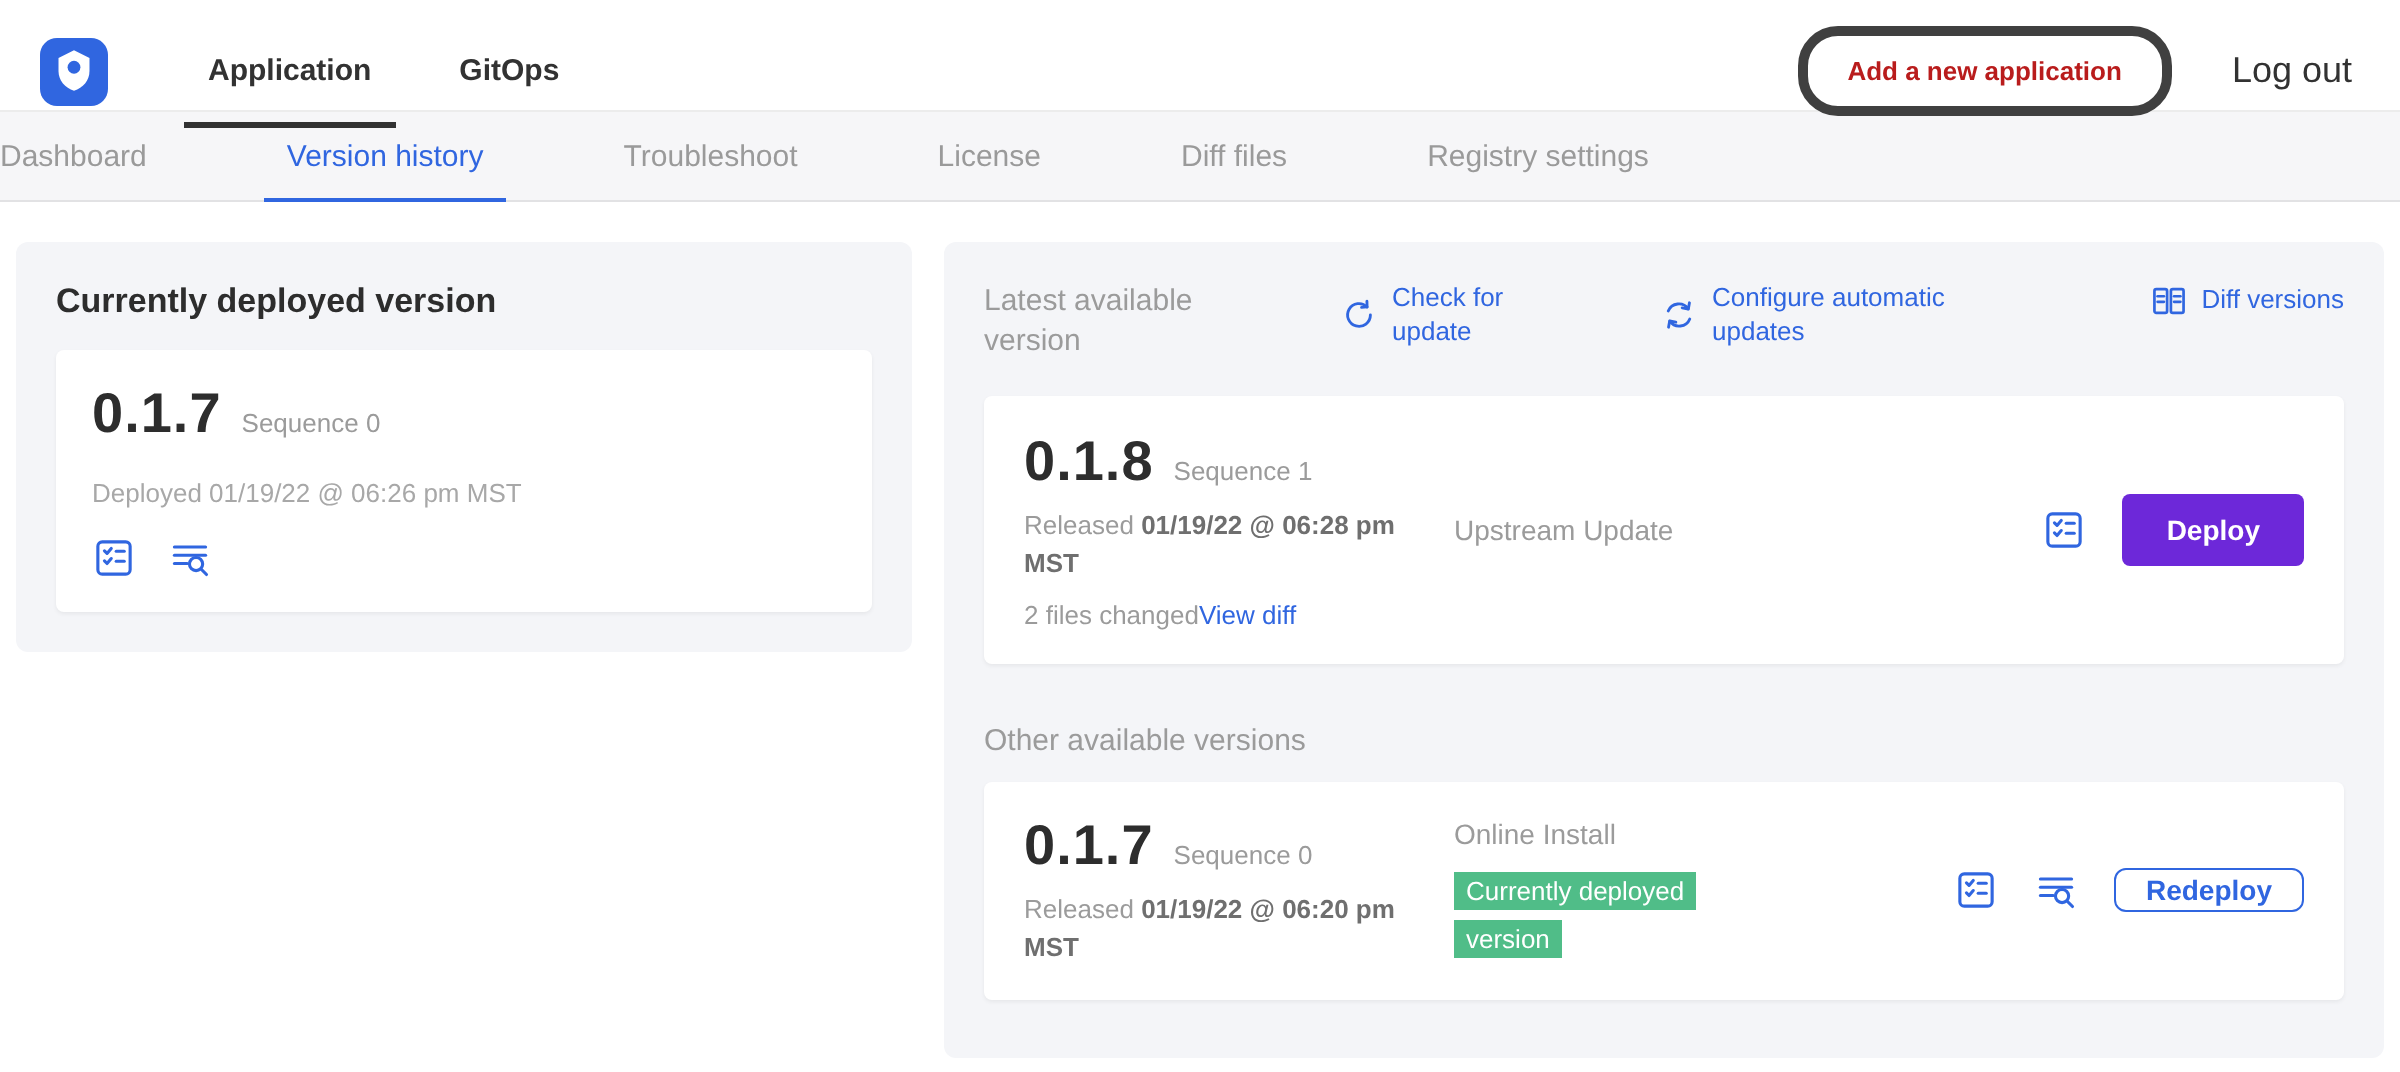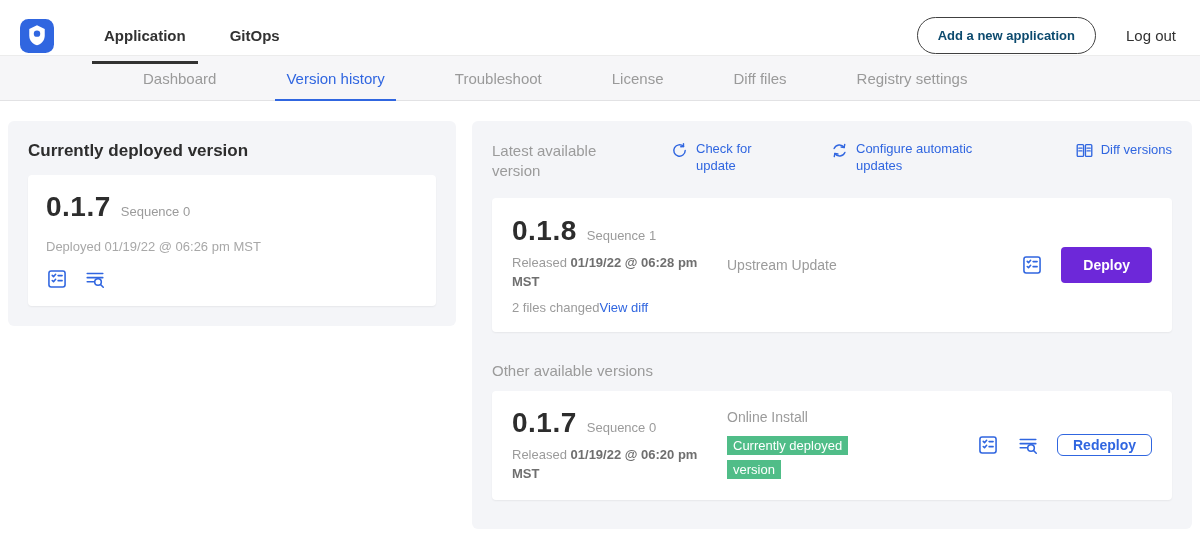--- a/index.html
+++ b/index.html
@@ -35,43 +35,42 @@
   .top-tab.active::after {
     content:"";
     position:absolute;
     left:10px; right:10px; bottom:0;
     height:3px;
     background:#323232;
   }
   .add-app-btn {
     margin-left:auto;
     background:#fff;
-    border:1px solid #404040;
-    color:#0c4a6e;
+    border:5px solid #404040;
+    color:#b91c1c;
     font-family:inherit;
     font-size:13px;
     font-weight:700;
     padding:10px 20px;
     border-radius:20px;
     cursor:pointer;
   }
   .logout {
     margin-left:30px;
-    font-size:15px;
+    font-size:18px;
     color:#323232;
     cursor:pointer;
   }
   
   .subnav {
     height:45px;
     background:#f6f6f8;
     border-bottom:1px solid #e2e2e4;
     display:flex;
     gap:70px;
-    padding-left:143px;
   }
   .sub-item {
     font-size:15px;
     color:#9a9a9a;
     display:flex;
     align-items:center;
     position:relative;
     cursor:pointer;
     white-space:nowrap;
   }
@@ -127,21 +126,21 @@
     width:152px;
     line-height:1.35;
   }
   .header-action {
     display:flex;
     gap:7px;
     color:#3066e0;
     font-size:13px;
     line-height:1.3;
     cursor:pointer;
-    align-items:flex-start;
+    align-items:center;
   }
   .ha-check { margin-left:26px; width:96px; }
   .ha-config { margin-left:64px; width:158px; }
   .ha-diff { margin-left:auto; white-space:nowrap; align-items:center; }
 
   
   .release-card {
     margin-top:16px;
     padding:17px 20px;
     display:flex;

